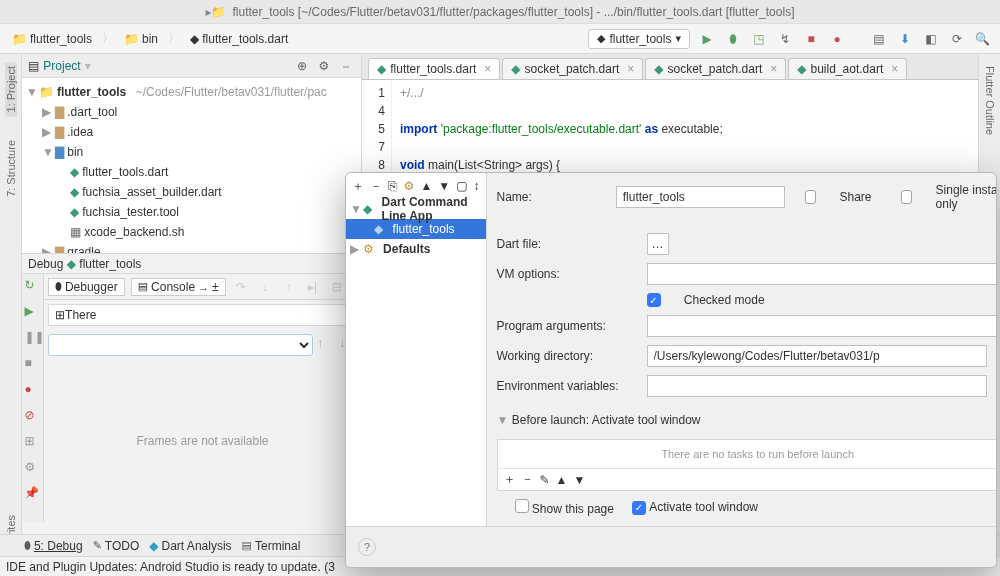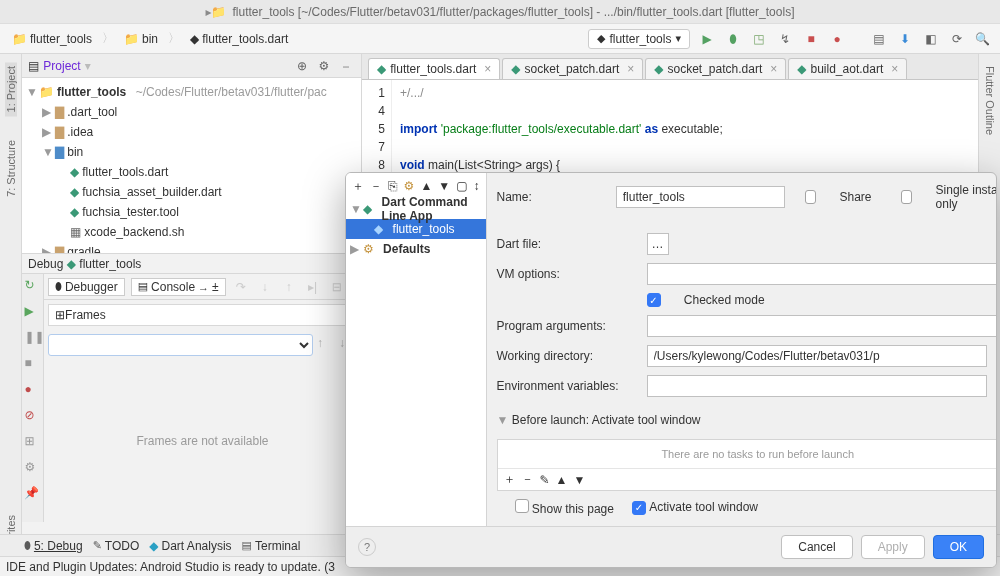--- a/index.html
+++ b/index.html
@@ -17,21 +17,21 @@
 .play{color:#54a162}
 .bug{color:#54a162}
 .stop{color:#c94f4f}
 .rec{color:#c94f4f}
 .main{display:flex;height:522px}
 .left-tabs{width:22px;background:#ededed;border-right:1px solid #d8d8d8;display:flex;flex-direction:column;align-items:center;padding-top:8px;gap:20px}
 .vtab{writing-mode:vertical-rl;transform:rotate(180deg);font-size:11px;color:#6b6b6b;padding:4px 0;cursor:pointer;display:flex;align-items:center;gap:4px}
 .vtab.active{background:#dcdcdc}
 .left-panel{width:340px;background:#f2f2f2;border-right:1px solid #d8d8d8;display:flex;flex-direction:column}
 .panel-header{height:24px;display:flex;align-items:center;padding:0 6px;border-bottom:1px solid #d8d8d8;background:#ededed}
-.panel-header .ttl{color:#6d28d9;margin-left:4px}
+.panel-header .ttl{color:#0f766e;margin-left:4px}
 .panel-header .ctl{margin-left:auto;display:flex;gap:4px}
 .tree{flex:1;overflow:auto;padding:4px 0;background:#fff;border-bottom:1px solid #d8d8d8}
 .tree-row{display:flex;align-items:center;height:20px;padding-left:6px;gap:3px;white-space:nowrap;cursor:pointer}
 .tog{width:10px;display:inline-block;color:#9b9b9b}
 .fldr{color:#c9a26e}
 .debug-area{height:268px;background:#f2f2f2;display:flex;flex-direction:column}
 .debug-head{height:20px;display:flex;align-items:center;padding:0 6px;border-bottom:1px solid #d8d8d8}
 .debug-tabs{display:flex;gap:6px;padding:2px 4px;border-bottom:1px solid #d8d8d8;height:26px;align-items:center}
 .dbg-tab{border:1px solid #ccc;padding:1px 6px;background:#fff;font-size:11px;display:flex;align-items:center;gap:3px}
 .frames-box{margin:4px;border:1px solid #d8d8d8;background:#fff;height:22px;display:flex;align-items:center;padding:0 6px}
@@ -198,21 +198,21 @@
         <div style="flex:1;display:flex;flex-direction:column">
           <div class="debug-tabs">
             <div class="dbg-tab">⬮ <span>Debugger</span></div>
             <div class="dbg-tab">▤ <span>Console</span> →<sup>±</sup></div>
             <span class="icon-btn" style="color:#ccc">↷</span>
             <span class="icon-btn" style="color:#ccc">↓</span>
             <span class="icon-btn" style="color:#ccc">↑</span>
             <span class="icon-btn" style="color:#ccc">▸|</span>
             <span class="icon-btn" style="color:#ccc">⊟</span>
           </div>
-          <div class="frames-box">⊞ <span>Frames</span></div>
+          <div class="frames-box">⊞ <span>There</span></div>
           <div class="frames-select">
             <select></select>
             <span class="ud">↑</span>
             <span class="ud">↓</span>
           </div>
           <div class="frames-body">Frames are not available</div>
         </div>
       </div>
     </div>
   </div>
@@ -344,19 +344,14 @@
           </div>
       </div>
       <div class="form-row" style="gap:18px;margin-left:18px">
         <span><span class="chk"></span>&nbsp;<span>Show this page</span></span>
         <span><span class="chk on">✓</span>&nbsp;<span>Activate tool window</span></span>
       </div>
     </div>
   </div>
   <div class="dlg-footer">
     <div class="help">?</div>
-    <div class="btns">
-      <button class="btn">Cancel</button>
-      <button class="btn disabled">Apply</button>
-      <button class="btn primary">OK</button>
-    </div>
   </div>
 </div>
 
 </body></html>

